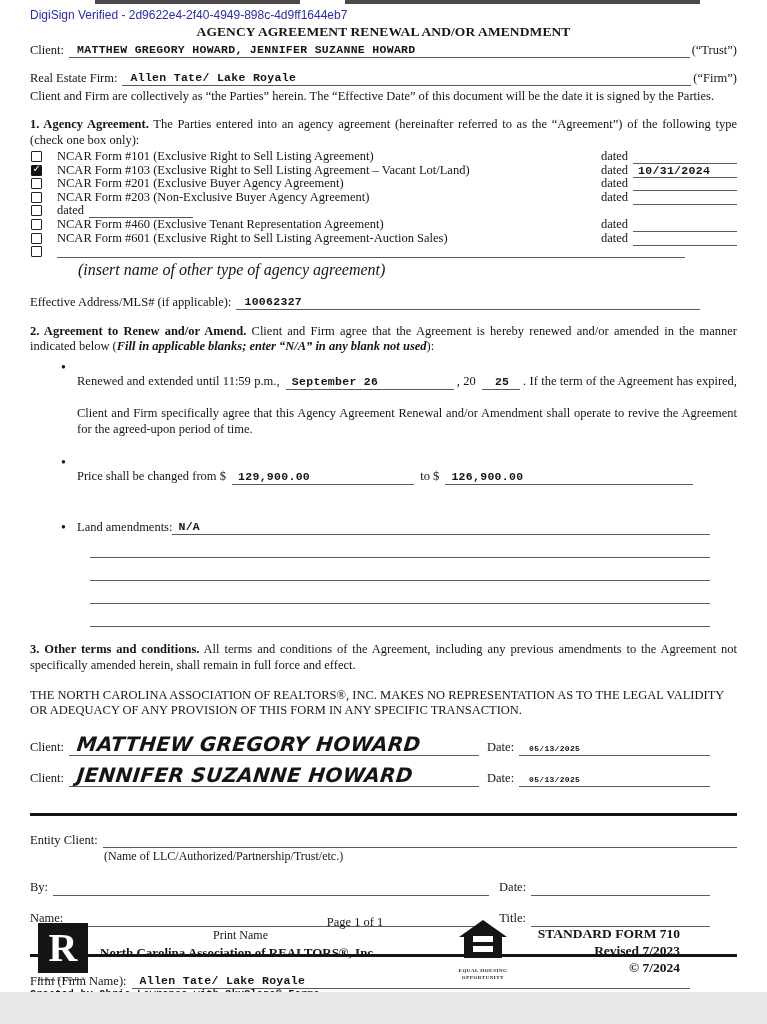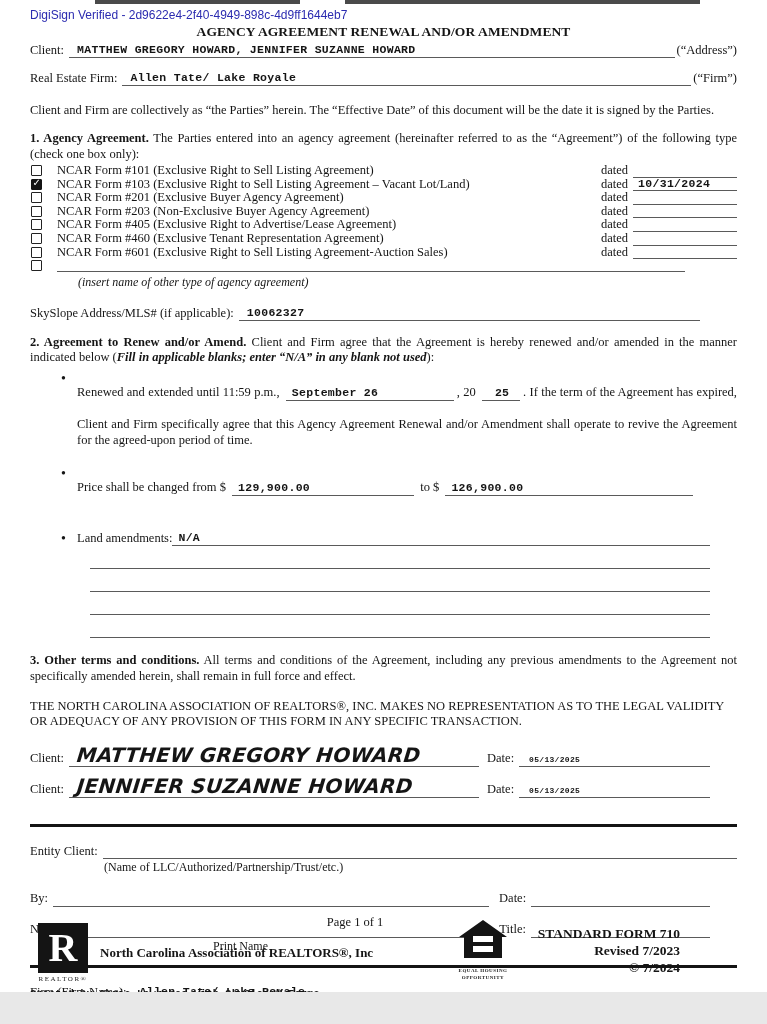--- a/index.html
+++ b/index.html
@@ -30,25 +30,25 @@
   .bolditalic{font-weight:bold;font-style:italic;}
 
   
   .aglist{margin-top:2px;}
   .agrow{display:flex;align-items:center;height:13.6px;}
   .cb{width:9px;height:9px;border:1.6px solid #222;border-radius:1px;margin:0 15px 0 1px;flex:none;position:relative;background:#fff;}
   .cb.checked{background:#141414;border-color:#141414;}
   .cb.checked::after{content:"\2713";position:absolute;left:0.5px;top:-2.5px;color:#fff;font-size:10px;font-weight:bold;
                      font-family:"DejaVu Sans",sans-serif;}
   .aglabel{flex:1;white-space:nowrap;overflow:hidden;}
-  .datedwrap{display:flex;align-items:center;width:136px;flex:none;}
+  .datedwrap{display:flex;align-items:flex-end;width:136px;flex:none;}
   .datedwrap .dlbl{margin-right:5px;}
   .datedwrap .dval{flex:1;min-height:13px;padding-left:5px;}
   .agrow.other .ul-long{flex:1;min-height:12px;margin-right:52px;}
-  .insert-caption{font-style:italic;font-size:12px;margin:2px 0 0 48px;}
+  .insert-caption{font-style:italic;font-size:16px;margin:2px 0 0 48px;}
 
   
   ul.bullets{margin:6px 0 0 0;padding-left:31px;list-style:none;}
   ul.bullets li{position:relative;padding-left:16px;text-align:justify;line-height:1.26;}
   ul.bullets li::before{content:"\2022";position:absolute;left:0;top:-1px;font-size:14px;}
   .fillinline{display:inline-block;font-family:"Liberation Mono","DejaVu Sans Mono",monospace;font-weight:bold;
               font-size:11.5px;letter-spacing:.3px;border-bottom:1px solid #5a5a5a;padding:0 4px 1px 6px;
               margin:16px 3px;vertical-align:baseline;line-height:1.05;}
   .w-date{min-width:158px;}
   .w-year{min-width:28px;text-align:center;}
@@ -93,30 +93,30 @@
   <div class="artifact a1"></div>
   <div class="artifact a2"></div>
 
   <div class="inner">
     <div class="digisign">DigiSign Verified - 2d9622e4-2f40-4949-898c-4d9ff1644eb7</div>
     <div class="doc-title">AGENCY AGREEMENT RENEWAL AND/OR AMENDMENT</div>
 
     <div class="fieldrow" style="margin-top:3px;">
       <span class="lbl">Client:</span>
       <span class="val ul mono">MATTHEW GREGORY HOWARD, JENNIFER SUZANNE HOWARD</span>
-      <span class="suffix">(“Address”)</span>
+      <span class="suffix">(“Trust”)</span>
     </div>
 
     <div class="fieldrow" style="margin-top:13px;">
       <span class="lbl">Real Estate Firm:</span>
       <span class="val ul mono">Allen Tate/ Lake Royale</span>
       <span class="suffix">(“Firm”)</span>
     </div>
 
-    <div class="para" style="margin-top:17px;">Client and Firm are collectively as “the Parties” herein. The “Effective Date” of this document will be the date it is signed by the Parties.</div>
+    <div class="para" style="margin-top:3px;">Client and Firm are collectively as “the Parties” herein. The “Effective Date” of this document will be the date it is signed by the Parties.</div>
 
     <div class="para" style="margin-top:13px;">
       <span class="bold">1.  Agency Agreement.</span><span>  The Parties entered into an agency agreement (hereinafter referred to as the “Agreement”) of the following type (check one box only):</span>
     </div>
 
     <div class="aglist">
       <div class="agrow">
         <span class="cb"></span>
         <span class="aglabel">NCAR Form #101  (Exclusive Right to Sell Listing Agreement)</span>
         <span class="datedwrap">
@@ -143,21 +143,20 @@
       <div class="agrow">
         <span class="cb"></span>
         <span class="aglabel">NCAR Form #203  (Non-Exclusive Buyer Agency Agreement)</span>
         <span class="datedwrap">
             <span class="dlbl">dated</span>
             <span class="dval ul mono"></span>
           </span>
       </div>
       <div class="agrow">
         <span class="cb"></span>
-        <span class="aglabel">NCAR Form #405  (Exclusive Right to Advertise/Lease Agreement)</span>
         <span class="datedwrap">
             <span class="dlbl">dated</span>
             <span class="dval ul mono"></span>
           </span>
       </div>
       <div class="agrow">
         <span class="cb"></span>
         <span class="aglabel">NCAR Form #460  (Exclusive Tenant Representation Agreement)</span>
         <span class="datedwrap">
             <span class="dlbl">dated</span>
@@ -173,21 +172,21 @@
           </span>
       </div>
       <div class="agrow other">
         <span class="cb"></span>
         <span class="ul ul-long"></span>
       </div>
     </div>
     <div class="insert-caption">(insert name of other type of agency agreement)</div>
 
     <div class="fieldrow" style="margin-top:16px;">
-      <span class="lbl">SkySlope Address/MLS# (if applicable):</span>
+      <span class="lbl">Effective Address/MLS# (if applicable):</span>
       <span class="val ul mono" style="margin-right:37px;">10062327</span>
     </div>
 
     <div class="para" style="margin-top:14px;">
       <span class="bold">2. Agreement to Renew and/or Amend.</span><span> Client and Firm agree that the Agreement is hereby renewed and/or amended in the manner indicated below (</span><span class="bolditalic">Fill in applicable blanks; enter “N/A” in any blank not used</span><span>):</span>
     </div>
 
     <ul class="bullets">
       <li style="margin-top:5px;">
         <span>Renewed and extended until 11:59 p.m.,</span>

